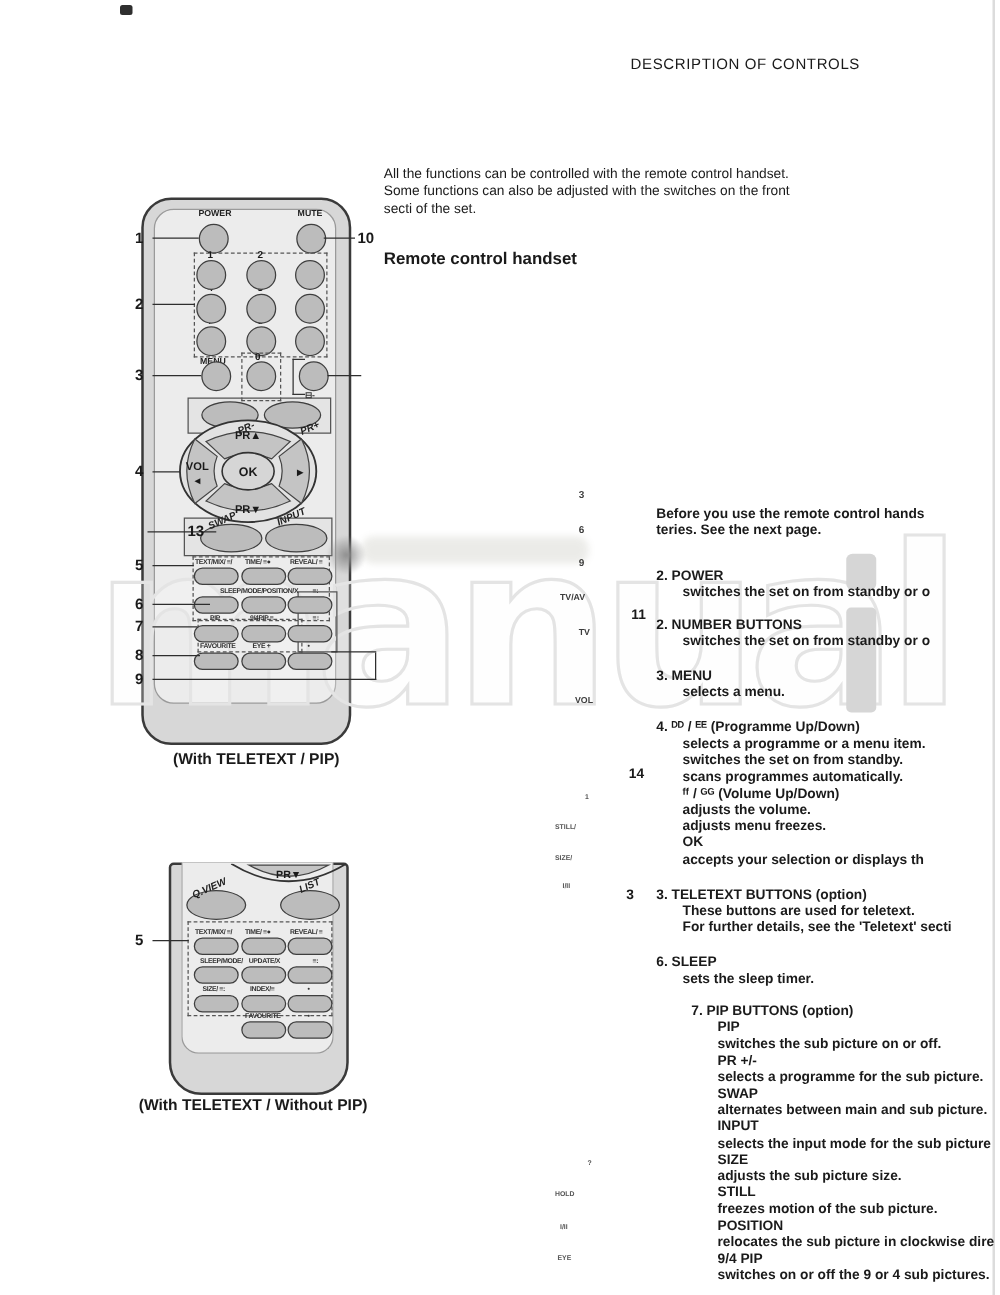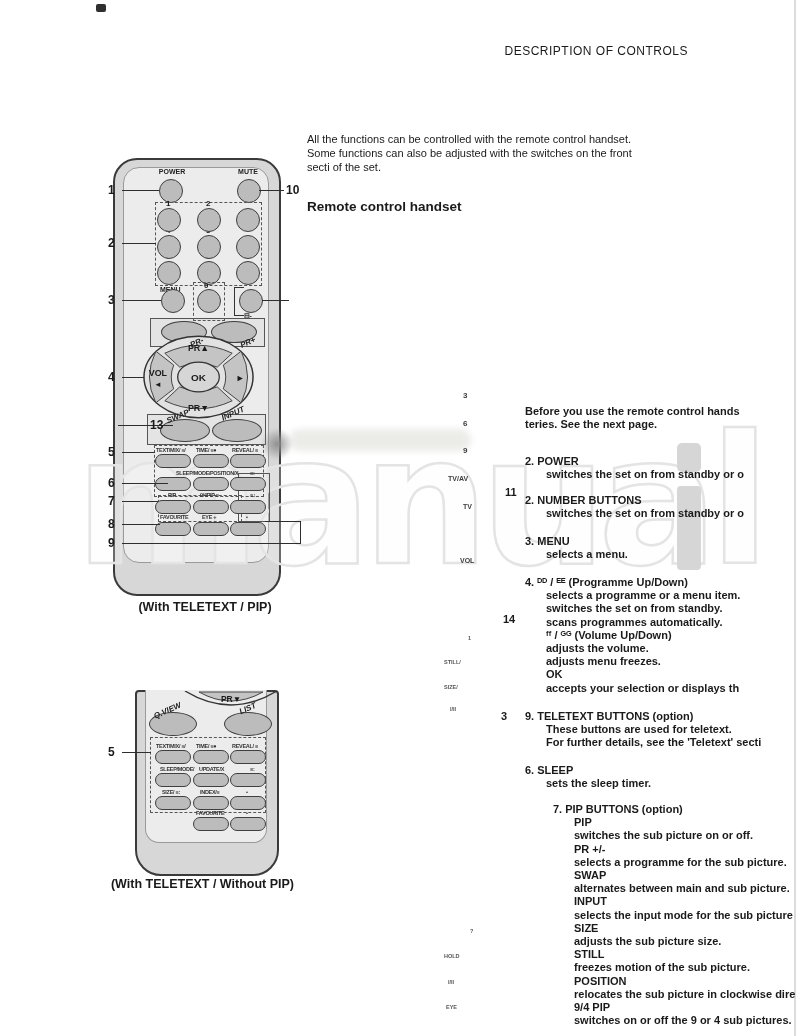--- a/index.html
+++ b/index.html
@@ -279,21 +279,21 @@
   <div class="ind">switches the set on from standby.</div>
   <div class="ind">scans programmes automatically.</div>
   <div class="ind">ᶠᶠ / ᴳᴳ (Volume Up/Down)</div>
   <div class="ind">adjusts the volume.</div>
   <div class="ind">adjusts menu freezes.</div>
   <div class="ind">OK</div>
   <div class="ind">accepts your selection or displays th</div>
 </div>
 
 <div class="abs rc-text" style="left:525px;top:710px;">
-  <div>9. TELETEXT BUTTONS (option)</div>
+  <div>3. TELETEXT BUTTONS (option)</div>
   <div class="ind">These buttons are used for teletext.</div>
   <div class="ind">For further details, see the 'Teletext' secti</div>
 </div>
 
 <div class="abs rc-text" style="left:525px;top:764px;">
   <div>6. SLEEP</div>
   <div class="ind">sets the sleep timer.</div>
 </div>
 
 <div class="abs rc-text" style="left:553px;top:803px;">

